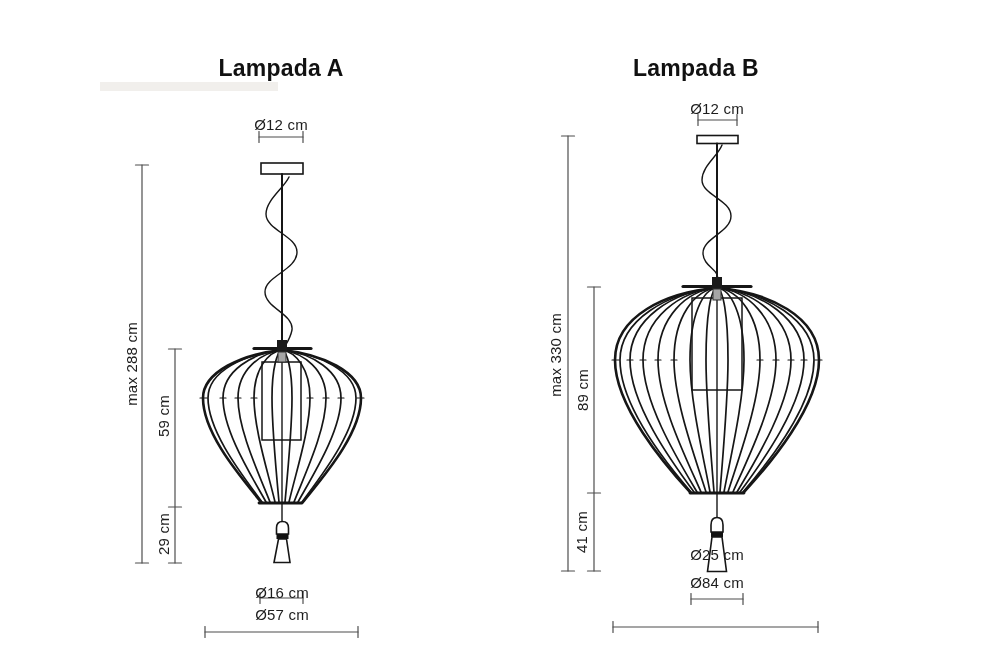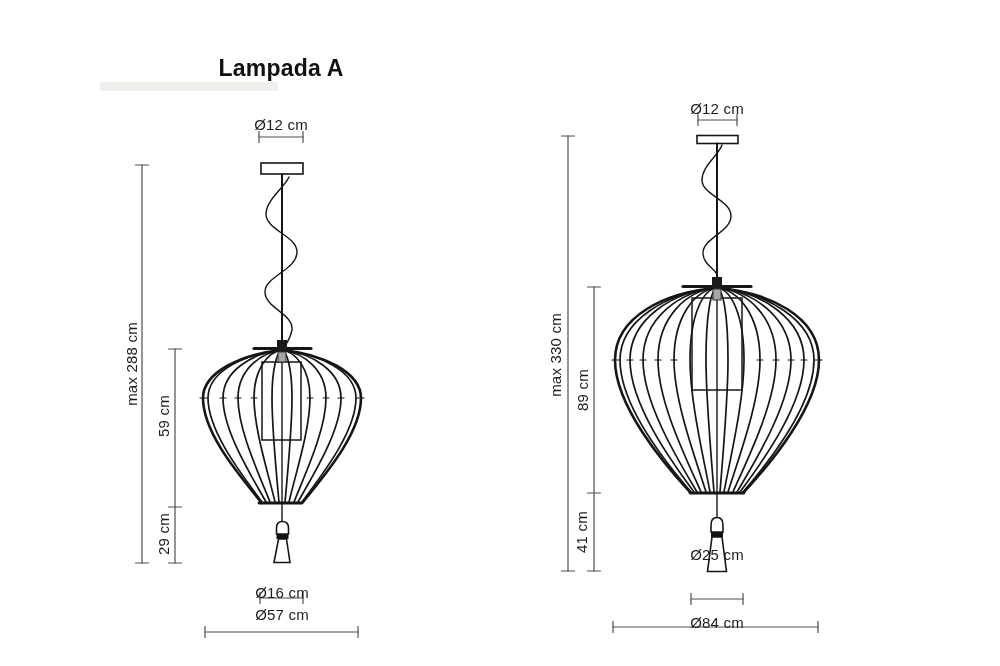--- a/index.html
+++ b/index.html
@@ -185,28 +185,29 @@
       <g>
         <line x1="717" y1="473" x2="717" y2="498" stroke-width="1.4"></line>
         <path d="M711,512 L711,505 Q711,497.5 717,497.5 Q723,497.5 723,505 L723,512 Z" fill="#ffffff" stroke-width="1.6"></path>
         <rect x="711" y="512" width="12" height="5" fill="#111" stroke="none"></rect>
         <path d="M712,517 L722,517 L726.5,551.5 L707.5,551.5 Z" fill="#ffffff" stroke-width="1.6"></path>
       </g>
     </g>
   </svg>
 
   <div class="lamp-title" style="left:281px;top:48px">Lampada A</div>
+  <div class="lamp-title" style="left:696px;top:48px">Lampada B</div>
 
   <div class="dim-label" style="left:281px;top:104px">Ø12 cm</div>
   <div class="dim-label vert" style="left:131px;top:344px">max 288 cm</div>
   <div class="dim-label vert" style="left:163px;top:396px">59 cm</div>
   <div class="dim-label vert" style="left:163px;top:514px">29 cm</div>
   <div class="dim-label" style="left:282px;top:572px">Ø16 cm</div>
   <div class="dim-label" style="left:282px;top:594px">Ø57 cm</div>
 
   <div class="dim-label" style="left:717px;top:88px">Ø12 cm</div>
   <div class="dim-label vert" style="left:555px;top:335px">max 330 cm</div>
   <div class="dim-label vert" style="left:582px;top:370px">89 cm</div>
   <div class="dim-label vert" style="left:581px;top:512px">41 cm</div>
   <div class="dim-label" style="left:717px;top:534px">Ø25 cm</div>
-  <div class="dim-label" style="left:717px;top:602px">Ø84 cm</div>
+  <div class="dim-label" style="left:717px;top:562px">Ø84 cm</div>
 
 </div>
 
 </body></html>

